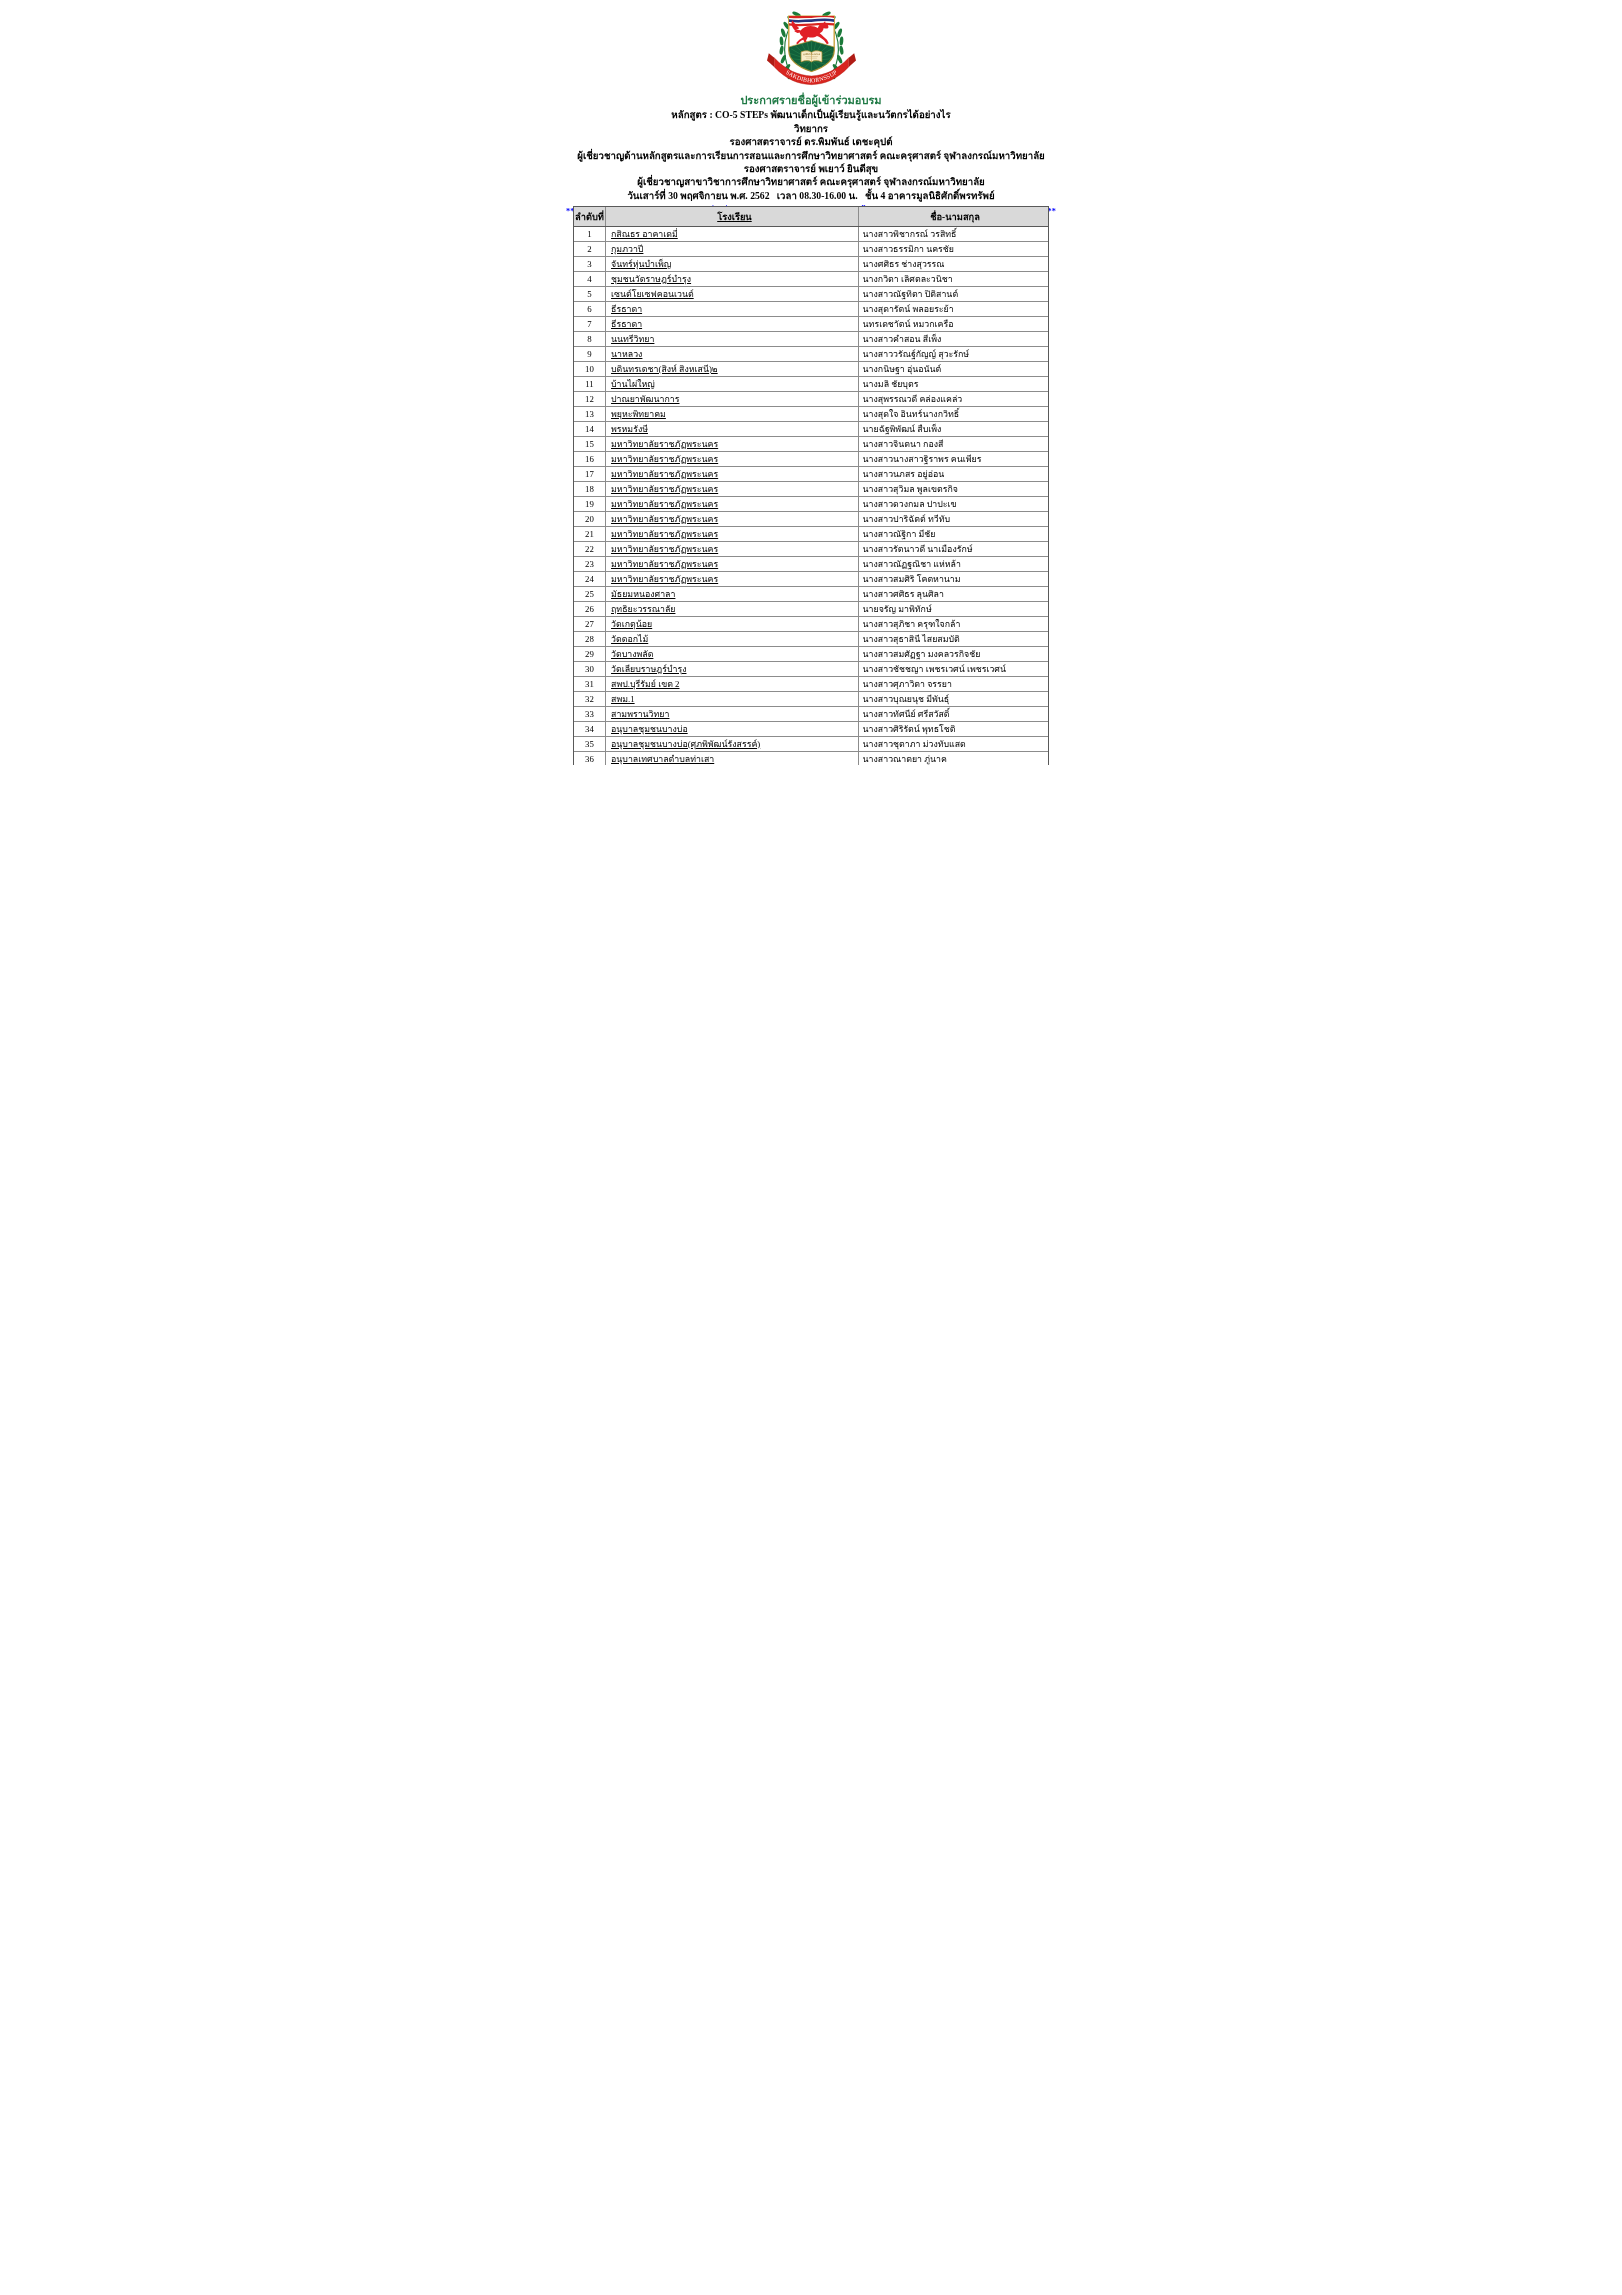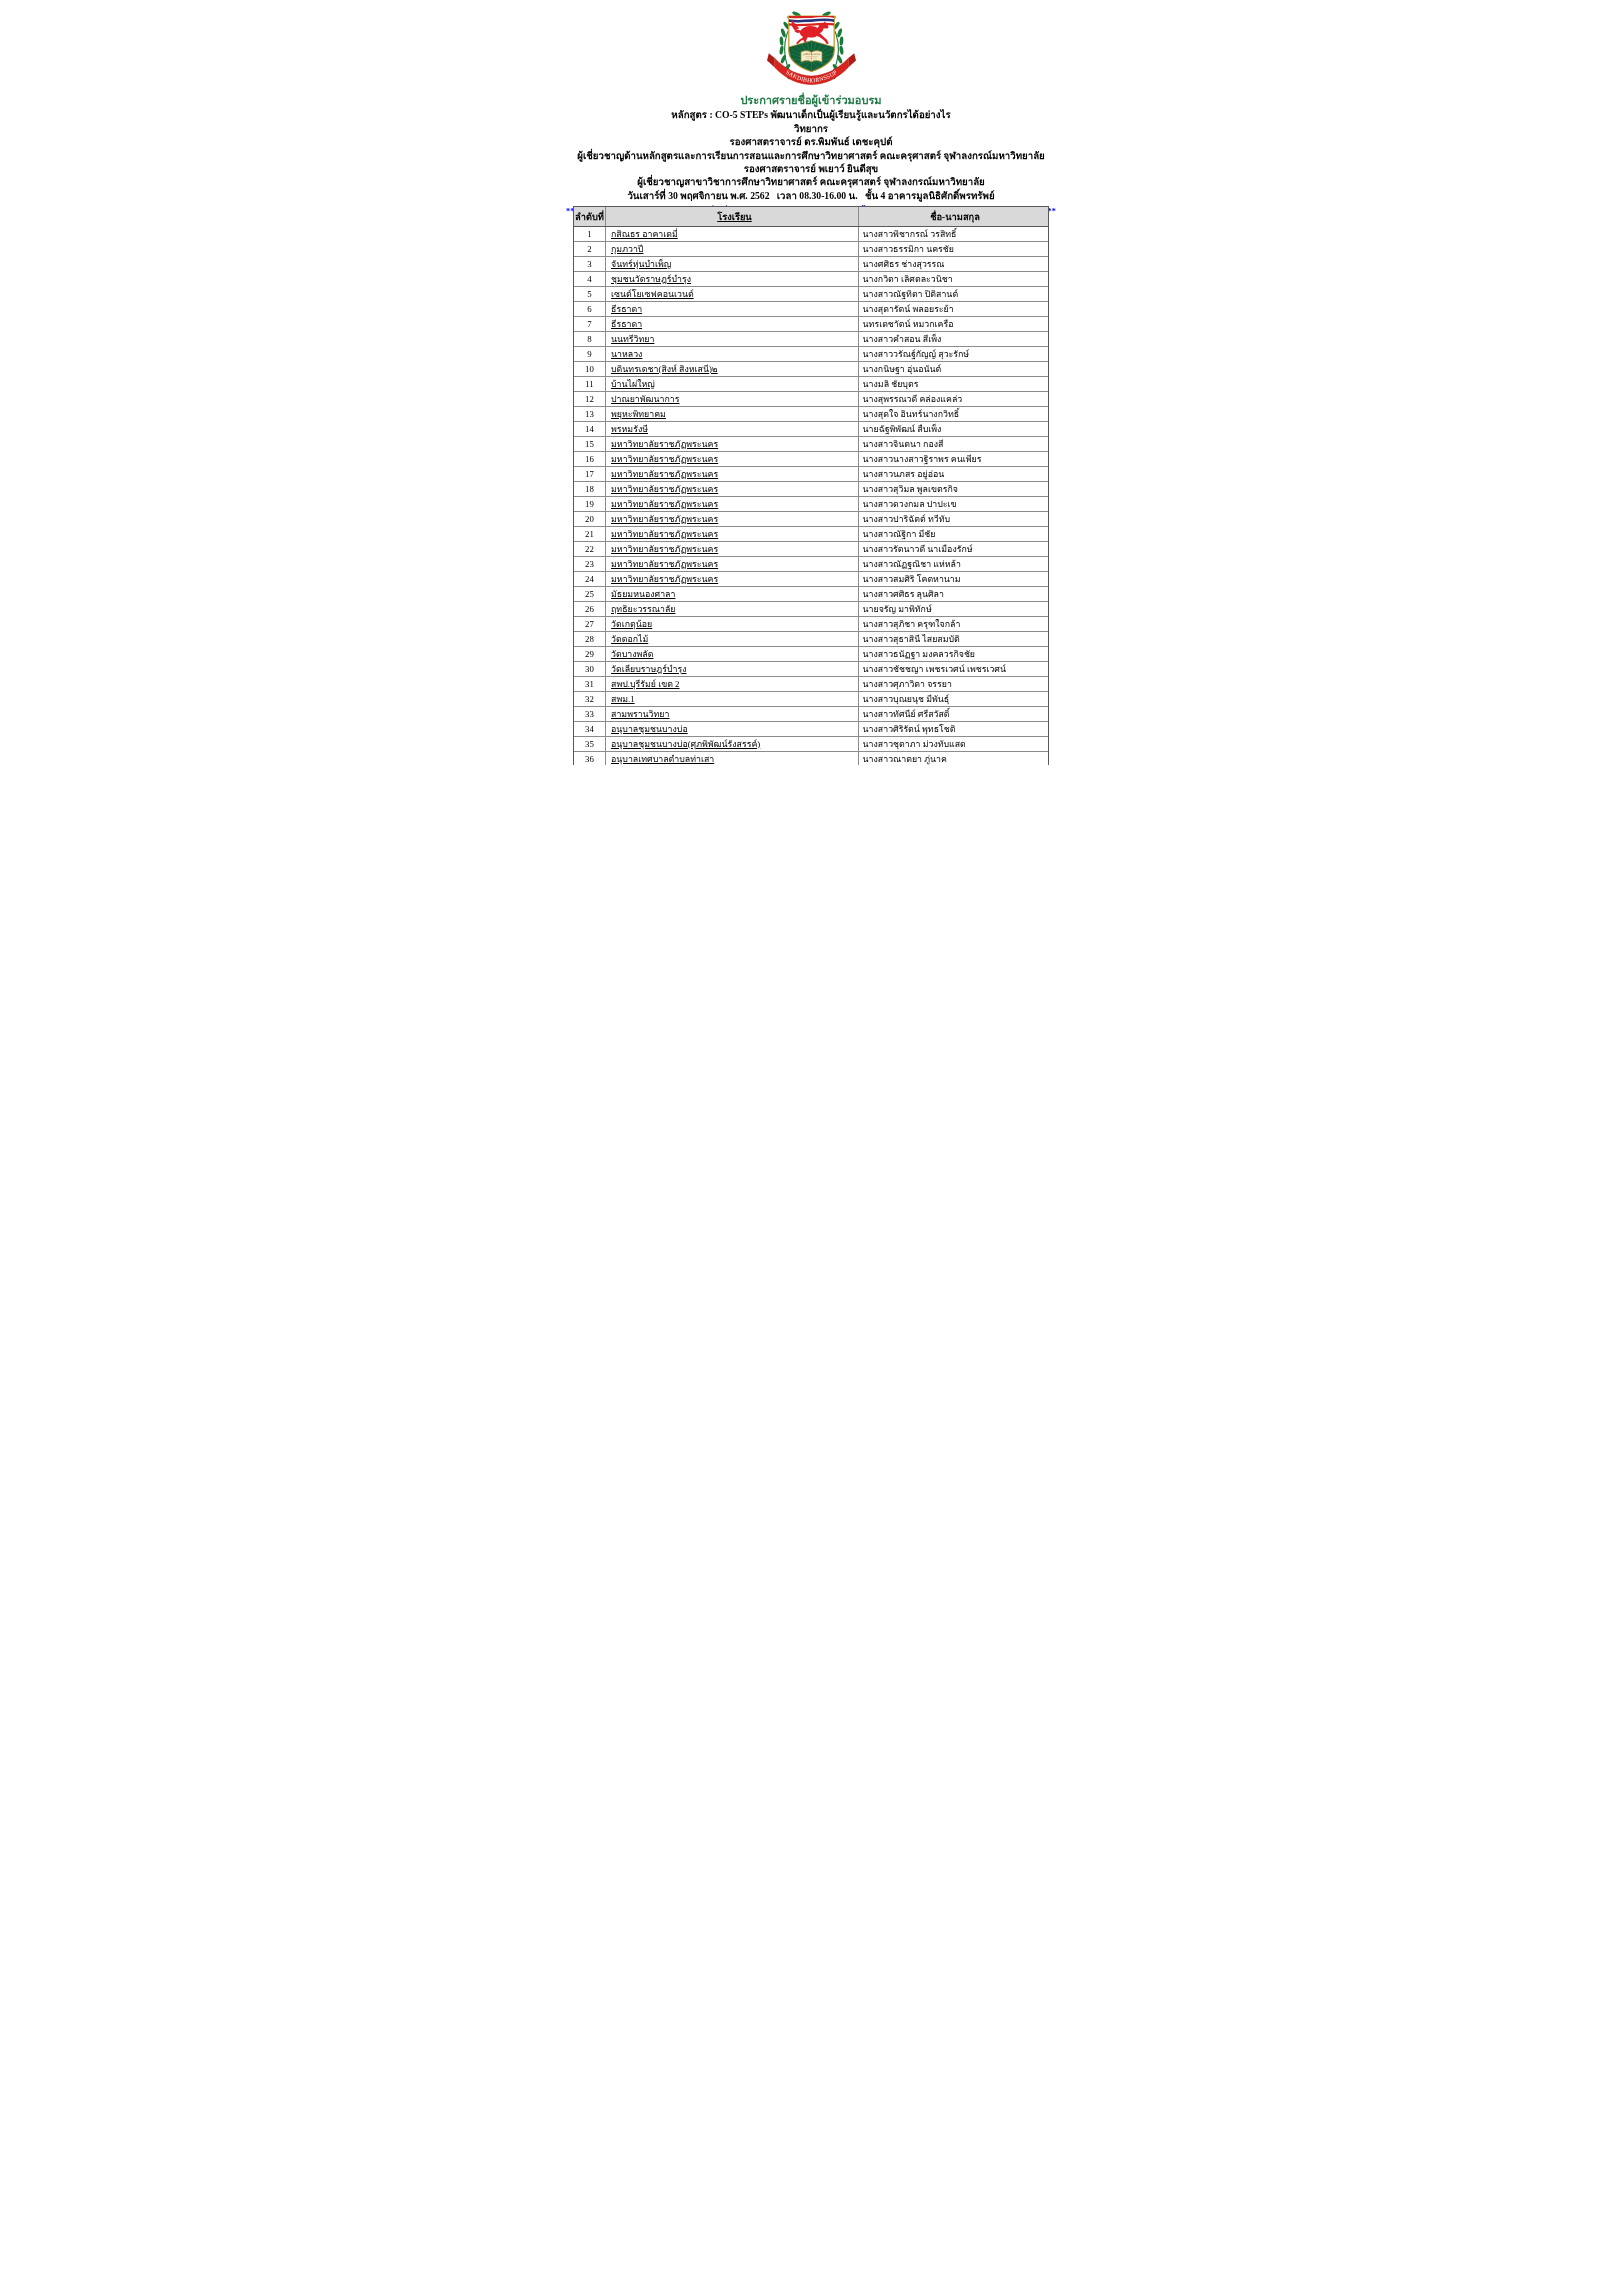--- a/index.html
+++ b/index.html
@@ -321,21 +321,21 @@
 
   <div class="tr">
     <div class="td col-no">28</div>
     <div class="td col-school">วัดดอกไม้</div>
     <div class="td col-name">นางสาวสุธาสินี  ไสยสมบัติ</div>
   </div>
 
   <div class="tr">
     <div class="td col-no">29</div>
     <div class="td col-school">วัดบางพลัด</div>
-    <div class="td col-name">นางสาวธนัฏฐา  มงคลวรกิจชัย</div>
+    <div class="td col-name">นางสาวสมศัฏฐา  มงคลวรกิจชัย</div>
   </div>
 
   <div class="tr">
     <div class="td col-no">30</div>
     <div class="td col-school">วัดเลียบราษฎร์บำรุง</div>
     <div class="td col-name">นางสาวชัชชญา เพชรเวศน์  เพชรเวศน์</div>
   </div>
 
   <div class="tr">
     <div class="td col-no">31</div>

